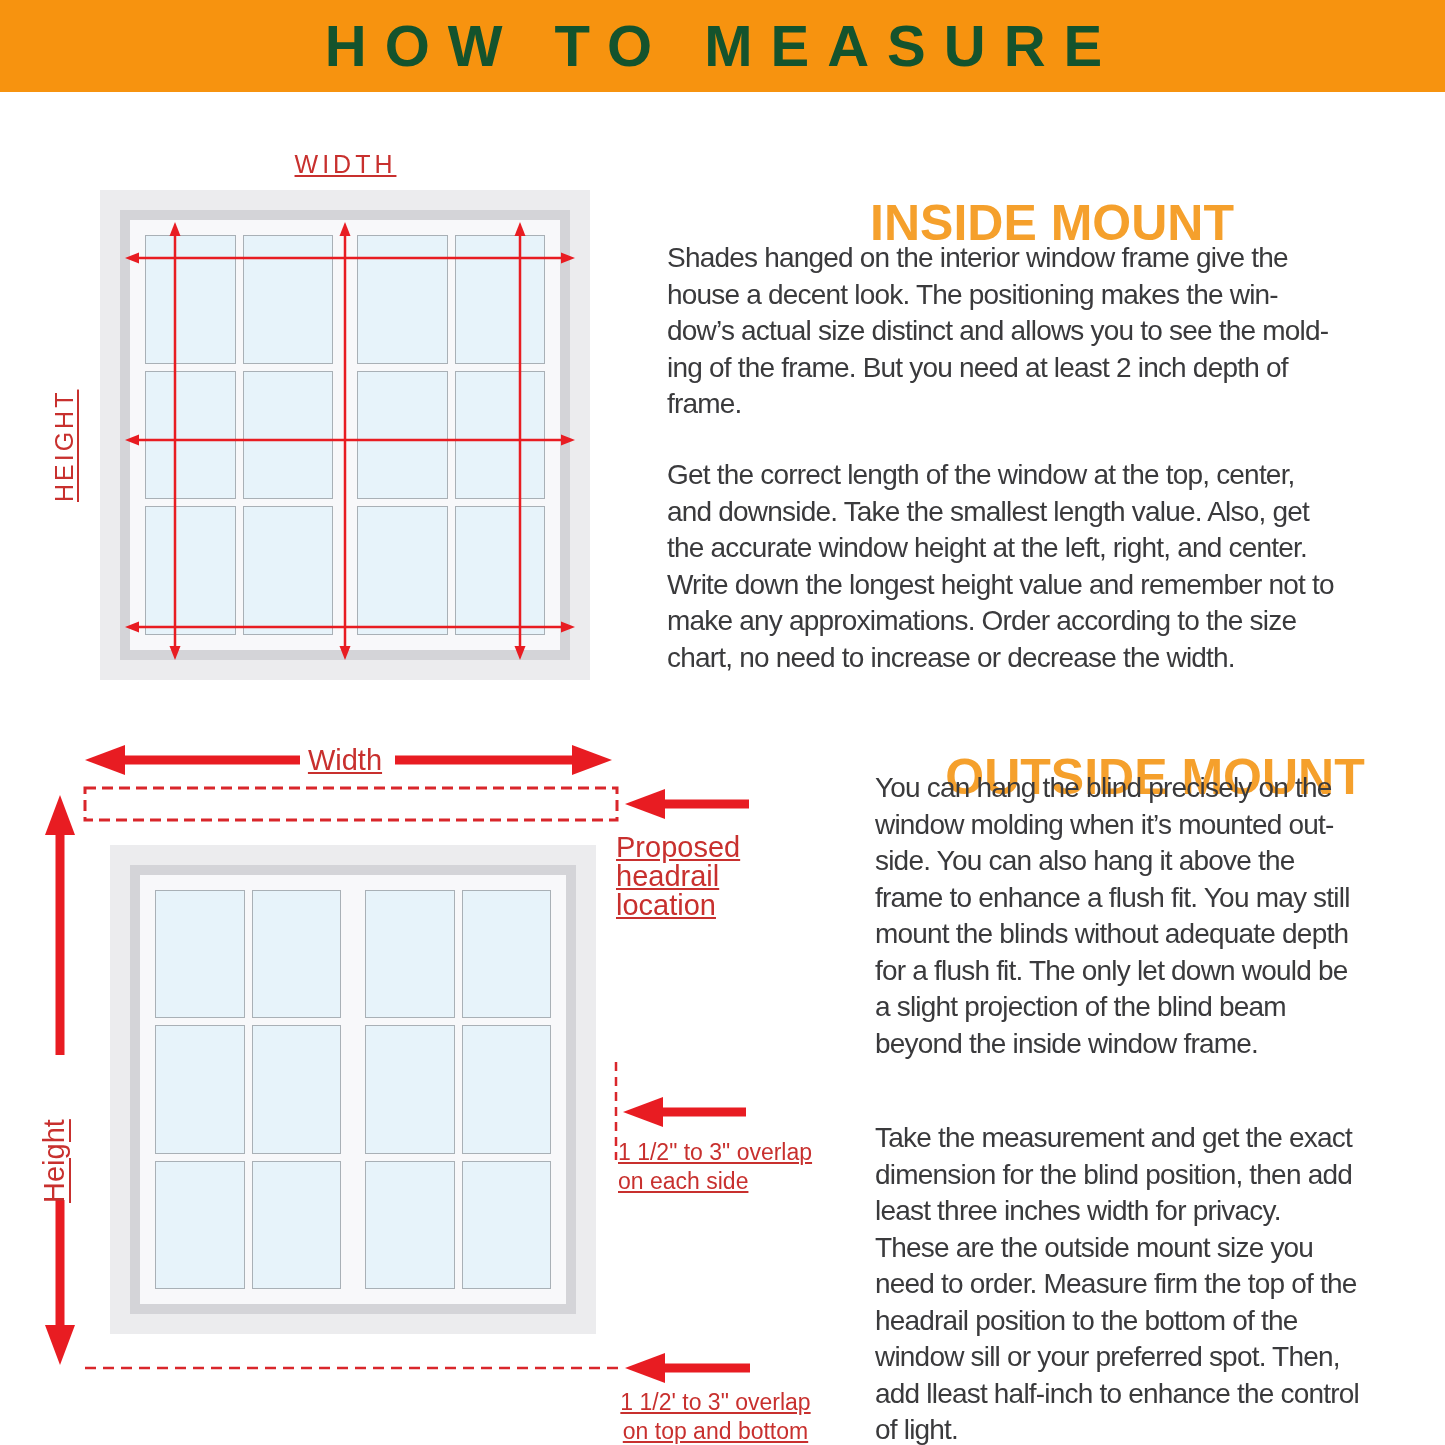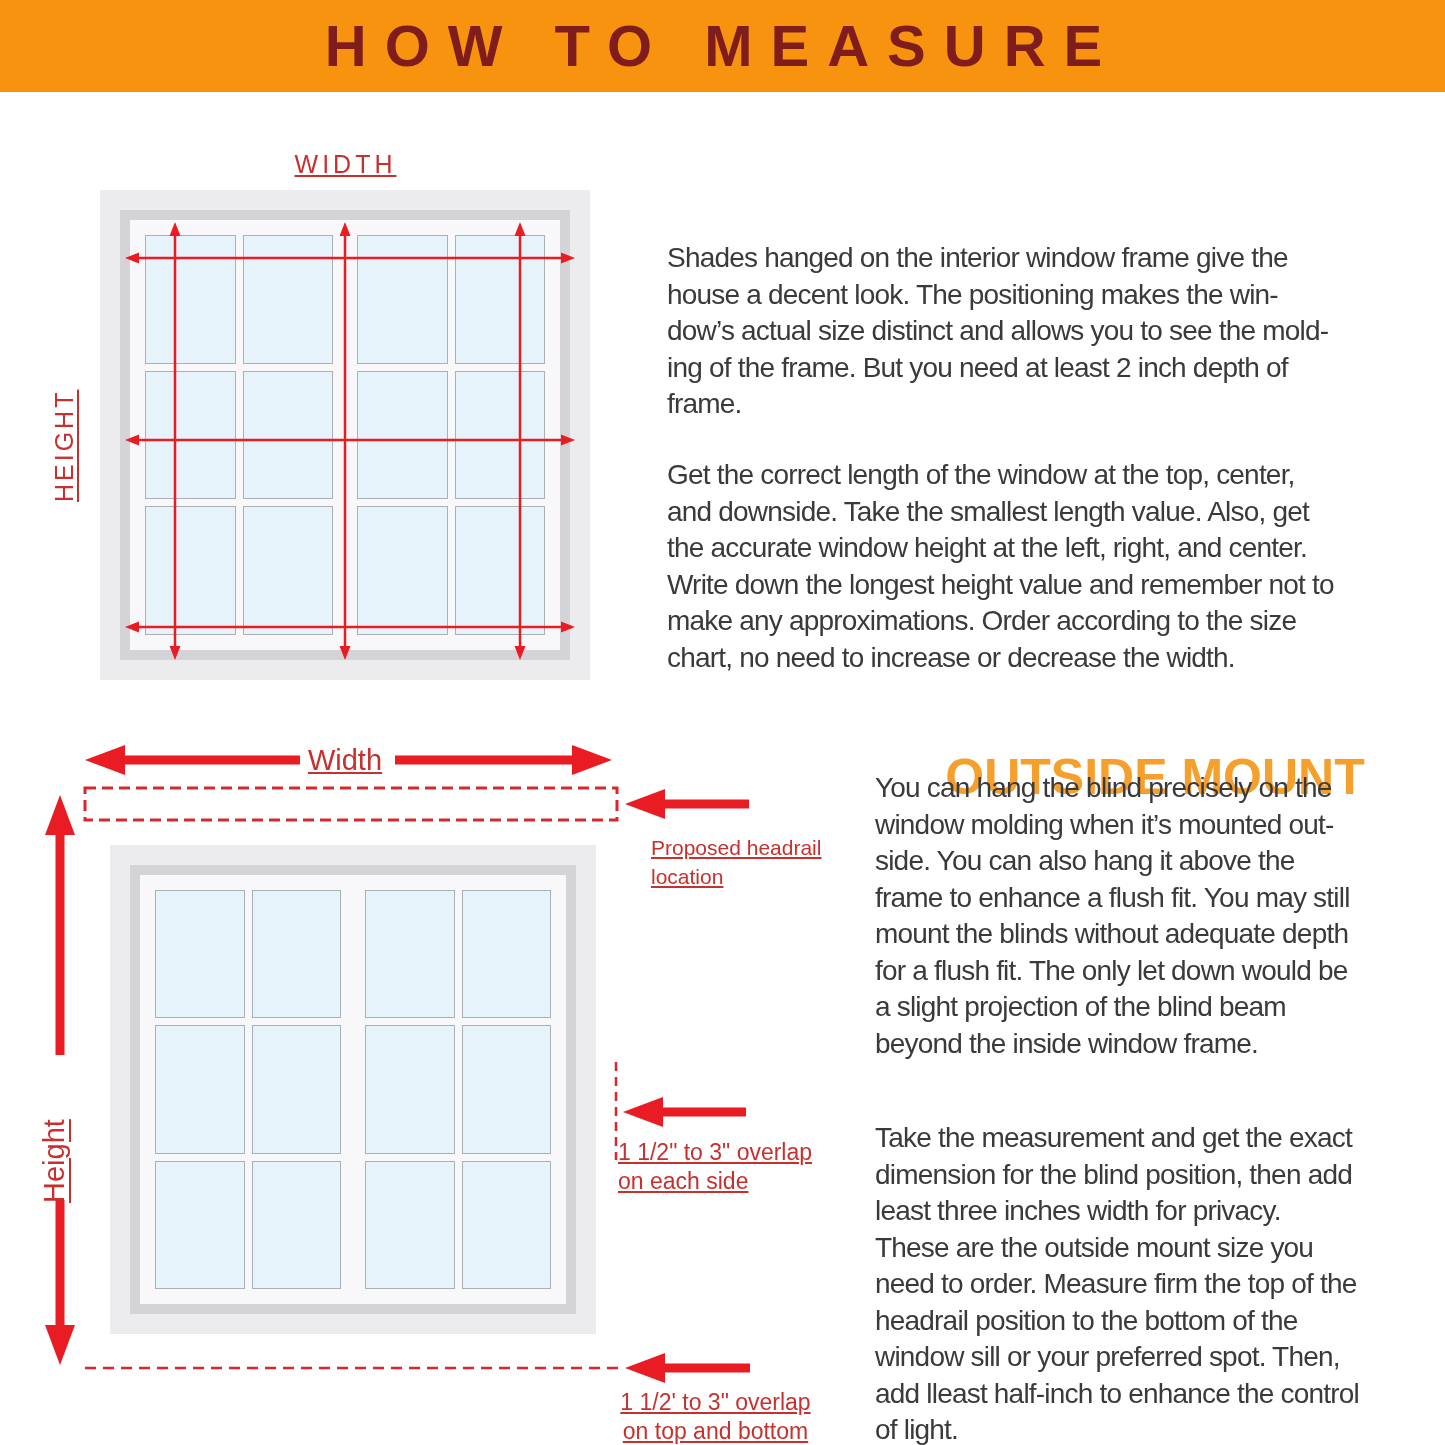--- a/index.html
+++ b/index.html
@@ -3,42 +3,42 @@
 <meta charset="utf-8">
 <style>
   html,body{margin:0;padding:0;background:#ffffff;}
   .canvas{
     position:relative;width:1445px;height:1445px;background:#ffffff;
     font-family:"Liberation Sans",sans-serif;overflow:hidden;
   }
   
   .banner{position:absolute;left:0;top:0;width:1445px;height:92px;background:#F7930F;}
   .banner h1{
-    margin:0;height:92px;line-height:92px;text-align:center;color:#7f1d1d;
+    margin:0;height:92px;line-height:92px;text-align:center;color:#14532d;
     font-size:58px;font-weight:bold;letter-spacing:18px;white-space:nowrap;
   }
   
   .window{position:absolute;background:#ECECEE;}
   .win-bevel{position:absolute;inset:20px;background:#D4D4D8;}
   .win-sash-area{position:absolute;inset:10px;background:#F8F8FA;padding:15px;display:flex;gap:24px;box-sizing:border-box;}
   .sash{flex:1;display:grid;grid-template-columns:1fr 1fr;grid-template-rows:1fr 1fr 1fr;gap:7px;}
   .pane{background:#E7F3FA;border:1px solid #A9B0B6;}
   .win-upper{left:100px;top:190px;width:490px;height:490px;}
   .win-lower{left:110px;top:845px;width:486px;height:489px;}
   
   .overlay{position:absolute;pointer-events:none;}
   .overlay-upper{left:90px;top:185px;width:500px;height:505px;}
   .overlay-lower{left:40px;top:730px;width:720px;height:715px;}
   
   .redlabel{position:absolute;color:#C8302E;white-space:pre-line;text-decoration:underline;}
   .u-width{left:288px;top:150px;width:115px;text-align:center;font-size:25px;letter-spacing:4px;}
   .u-height{left:50px;top:382px;height:120px;writing-mode:vertical-rl;transform:rotate(180deg);font-size:25px;letter-spacing:3px;}
   .l-width{left:280px;top:744px;width:130px;text-align:center;font-size:29px;}
   .l-height{left:38px;top:1058px;height:145px;writing-mode:vertical-rl;transform:rotate(180deg);font-size:29px;}
-  .l-headrail{left:651px;top:833px;width:215px;font-size:21px;line-height:29px;}
+  .l-headrail{left:616px;top:833px;width:215px;font-size:29px;line-height:29px;}
   .l-side{left:618px;top:1138px;width:235px;font-size:23px;line-height:29px;}
   .l-topbottom{left:598px;top:1388px;width:235px;text-align:center;font-size:23px;line-height:29px;}
   
   .mount-heading{position:absolute;color:#F5A02C;font-weight:bold;font-size:50px;text-align:center;white-space:nowrap;}
   .h-inside{left:667px;top:152px;width:770px;}
   .h-outside{left:875px;top:706px;width:560px;}
   .bodytext{
     position:absolute;color:#3A3A3C;font-size:28px;line-height:36.5px;
     letter-spacing:-0.8px;white-space:pre-line;
   }
@@ -112,20 +112,21 @@
           <polygon points="255,475 249.5,461 260.5,461" stroke="none"></polygon>
       </g>
       <g>
         <line x1="430" y1="49" x2="430" y2="463"></line>
         <polygon points="430,37 424.5,51 435.5,51" stroke="none"></polygon>
           <polygon points="430,475 424.5,461 435.5,461" stroke="none"></polygon>
       </g>
     </g>
   </svg>
 
+  <h2 class="mount-heading h-inside">INSIDE MOUNT</h2>
   <div class="bodytext p-inside1">Shades hanged on the interior window frame give the
 house a decent look. The positioning makes the win-
 dow’s actual size distinct and allows you to see the mold-
 ing of the frame. But you need at least 2 inch depth of
 frame.</div>
   <div class="bodytext p-inside2">Get the correct length of the window at the top, center,
 and downside. Take the smallest length value. Also, get
 the accurate window height at the left, right, and center.
 Write down the longest height value and remember not to
 make any approximations. Order according to the size

